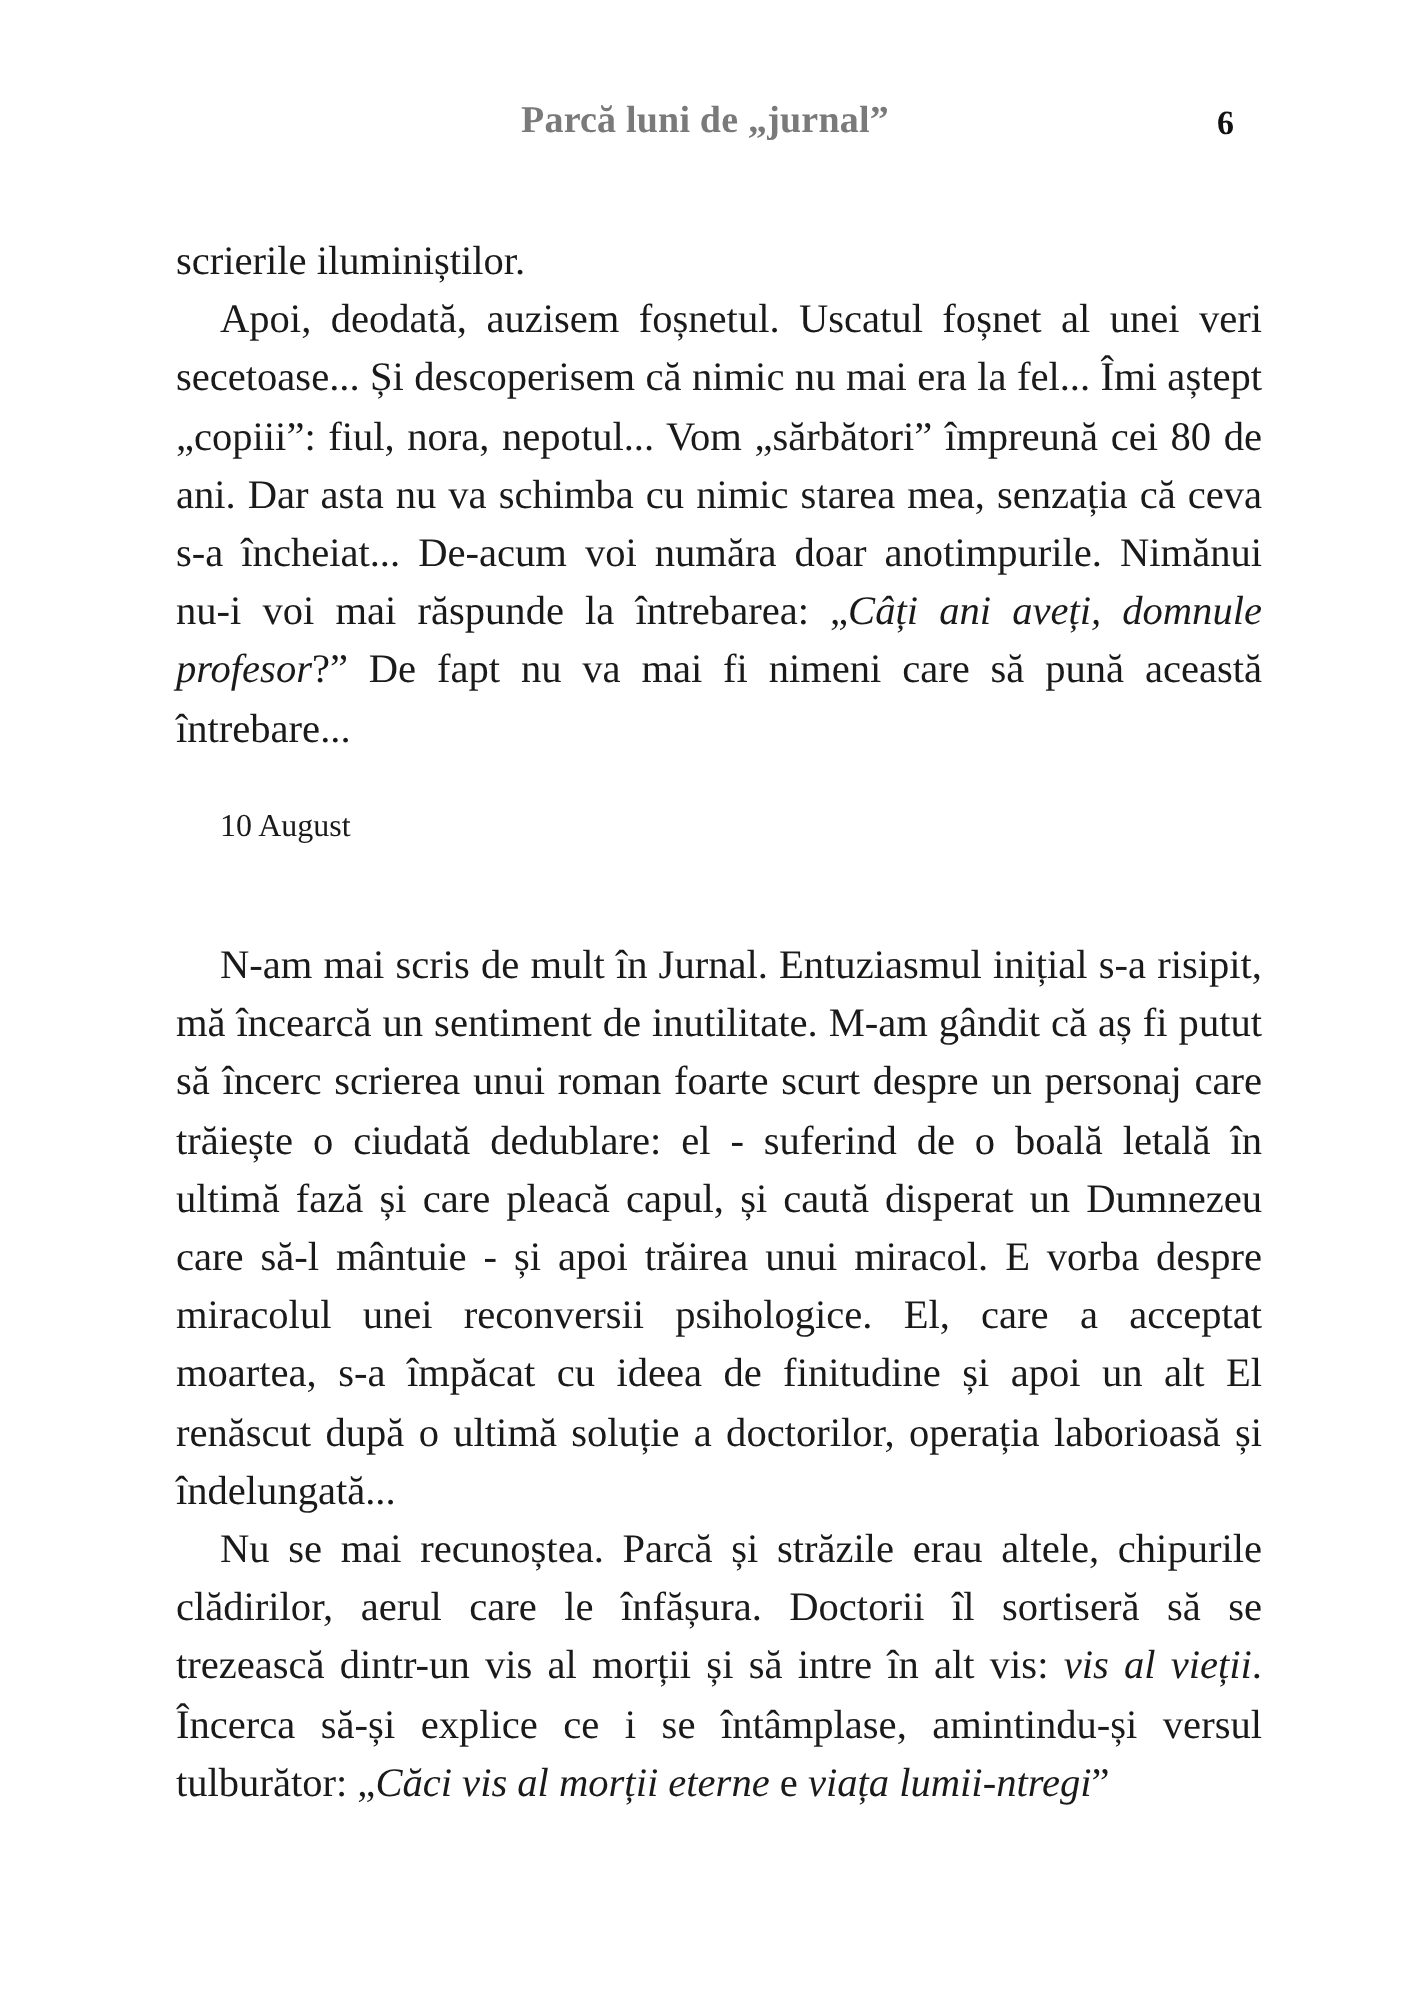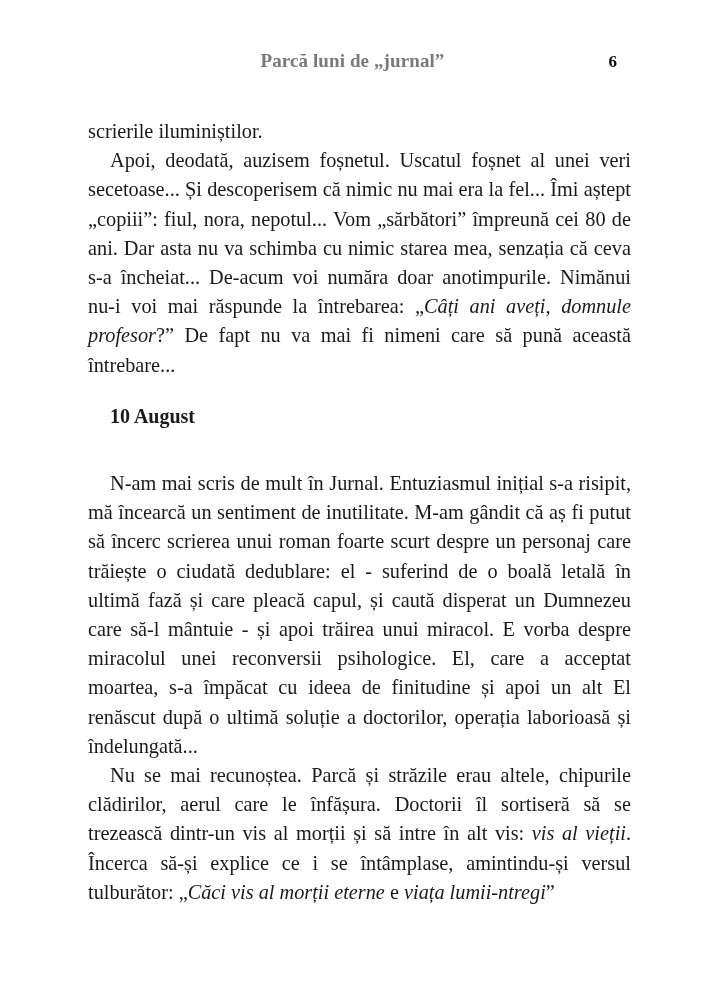--- a/index.html
+++ b/index.html
@@ -52,22 +52,22 @@
       margin: 0;
     }
     .indent {
       text-indent: 22px;
     }
     .block-1 { top: 117px; }
     .entry-heading {
       position: absolute;
       top: 405px;
       left: 110px;
-      font-size: 20px;
-      font-weight: bold;
+      font-size: 16px;
+      font-weight: normal;
       margin: 0;
     }
     .block-2 { top: 427px; }
     .line-last {
       text-align: left;
     }
     em { font-style: italic; }
   </style>
 </head>
 <body>

